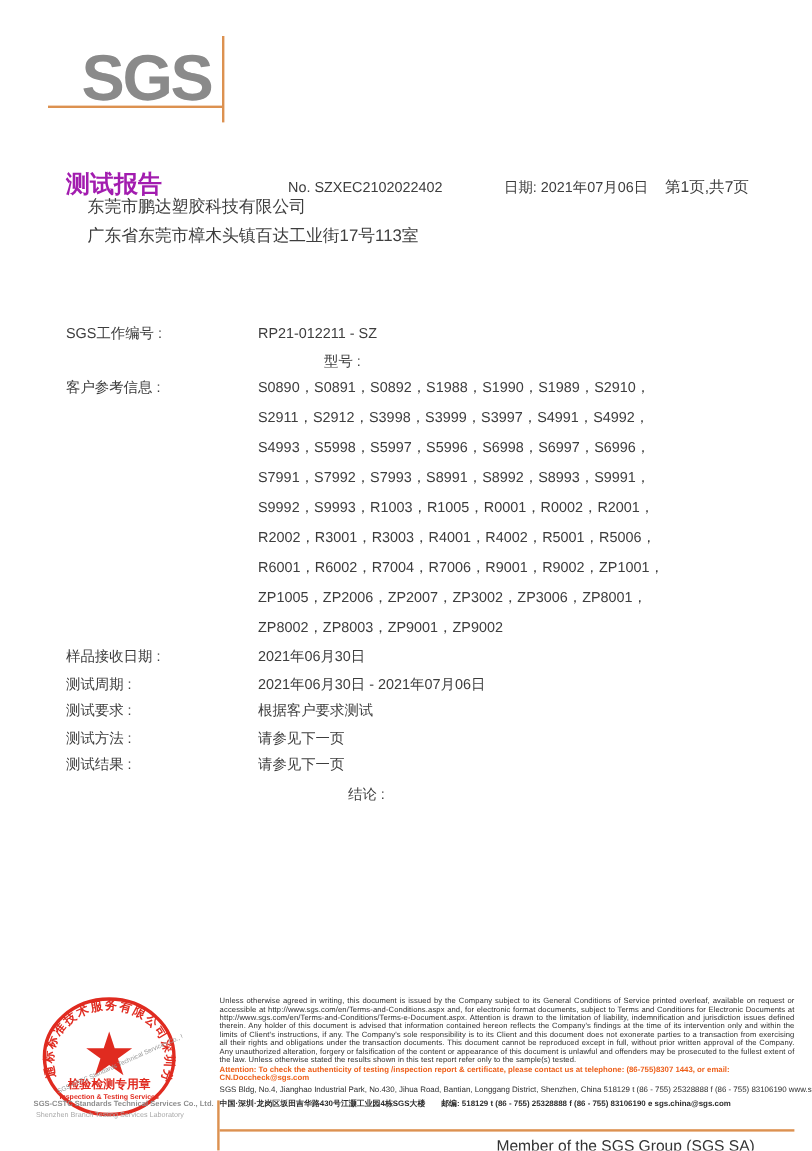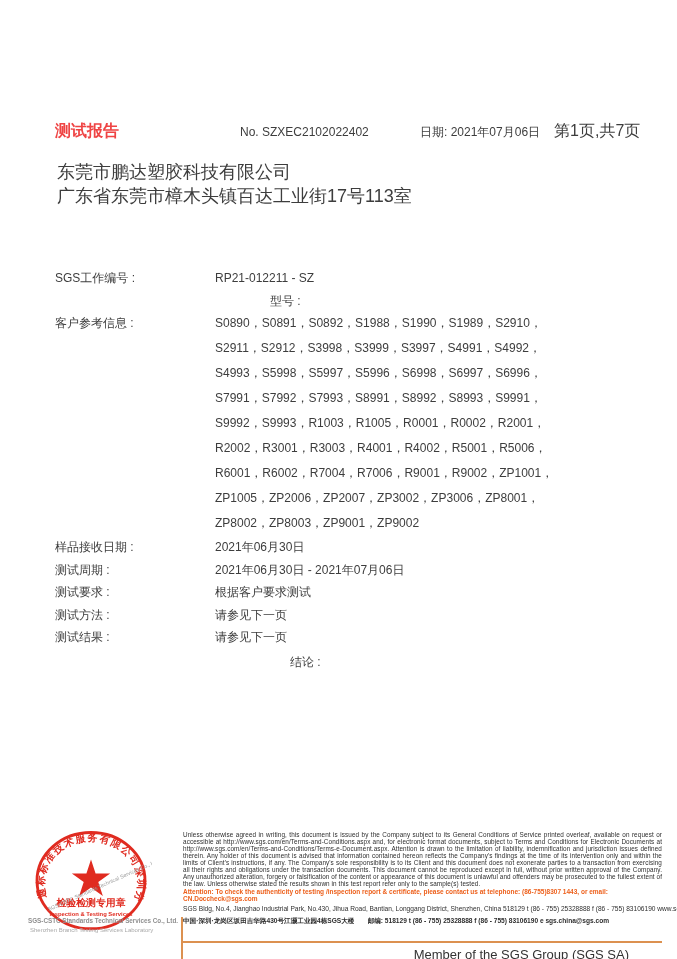--- a/index.html
+++ b/index.html
@@ -13,27 +13,27 @@
   .logo-wrap { position:absolute; top:26px; left:40px; width:170px; height:80px; }
   .logo-text {
     position:absolute; left:28px; bottom:14px;
     font-size:54px; font-weight:700; color:#8a8a8a; letter-spacing:-2px;
     line-height:1; font-family:"Liberation Sans",sans-serif;
   }
   .logo-hline { position:absolute; left:0; top:62px; width:146px; height:2px; background:#dc9150; }
   .logo-vline { position:absolute; left:145px; top:4px; width:2px; height:72px; background:#dc9150; }
 
   .title-row { position:absolute; top:121px; left:55px; right:30px; display:flex; align-items:baseline; }
-  .report-title { font-size:16px; font-weight:700; color:#ef4444; width:185px; }
+  .report-title { font-size:20px; font-weight:700; color:#a21caf; width:185px;margin-top:19px; }
   .report-no { font-size:12px; width:180px; }
   .report-date { font-size:12px; }
-  .report-page { font-size:16px; margin-left:14px; }
+  .report-page { font-size:13px; margin-left:14px; }
 
   
-  .applicant { position:absolute; top:160px; left:57px; font-size:18px; line-height:24px; }
+  .applicant { position:absolute; top:160px; left:73px; font-size:14px; line-height:24px; }
 
   
   .intro { position:absolute; top:246px; left:55px; font-size:12.5px; }
   .fields { position:absolute; top:271px; left:55px; right:32px; }
   .frow { display:flex; margin-bottom:8px; font-size:12px; line-height:14.5px;justify-content:center; }
   .frow .label { width:160px; flex:0 0 160px; }
   .frow .value { flex:1; }
   .frow-codes .value { line-height:25px; white-space:pre-line; margin-top:-5px; }
   .frow-codes { margin-bottom:4px; }
   .frow-conclusion { margin-top:10px;margin-left:40px; }
@@ -59,20 +59,25 @@
   .addr-cn { font-weight:700; }
   .footer-hline { position:absolute; left:183px; top:110px; width:479px; height:2px; background:#dc9150; }
   .footer-vline { position:absolute; left:181px; top:86px; width:2px; height:42px; background:#dc9150; }
   .member-line { position:absolute; right:48px; top:116px; font-size:13px; color:#333;text-decoration:underline; }
 </style>
 </head>
 <body>
 
 <div class="page">
 
+  <div class="logo-wrap">
+    <div class="logo-hline"></div>
+    <div class="logo-vline"></div>
+    <div class="logo-text">SGS</div>
+  </div>
 
   <div class="title-row">
     <div class="report-title">测试报告</div>
     <div class="report-no">No. SZXEC2102022402</div>
     <div class="report-date">日期: 2021年07月06日</div>
     <div class="report-page">第1页,共7页</div>
   </div>
 
   <div class="applicant">
     <div>东莞市鹏达塑胶科技有限公司</div>

